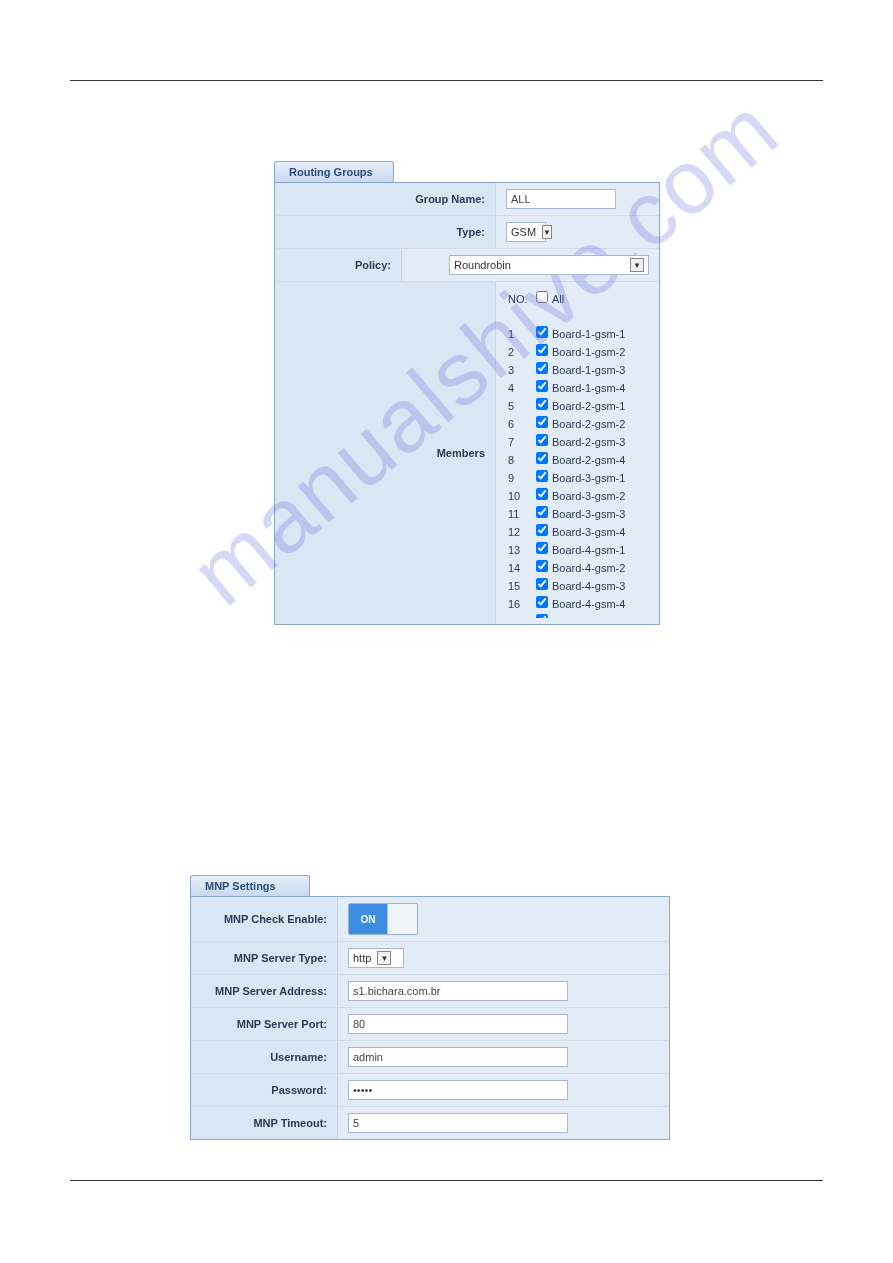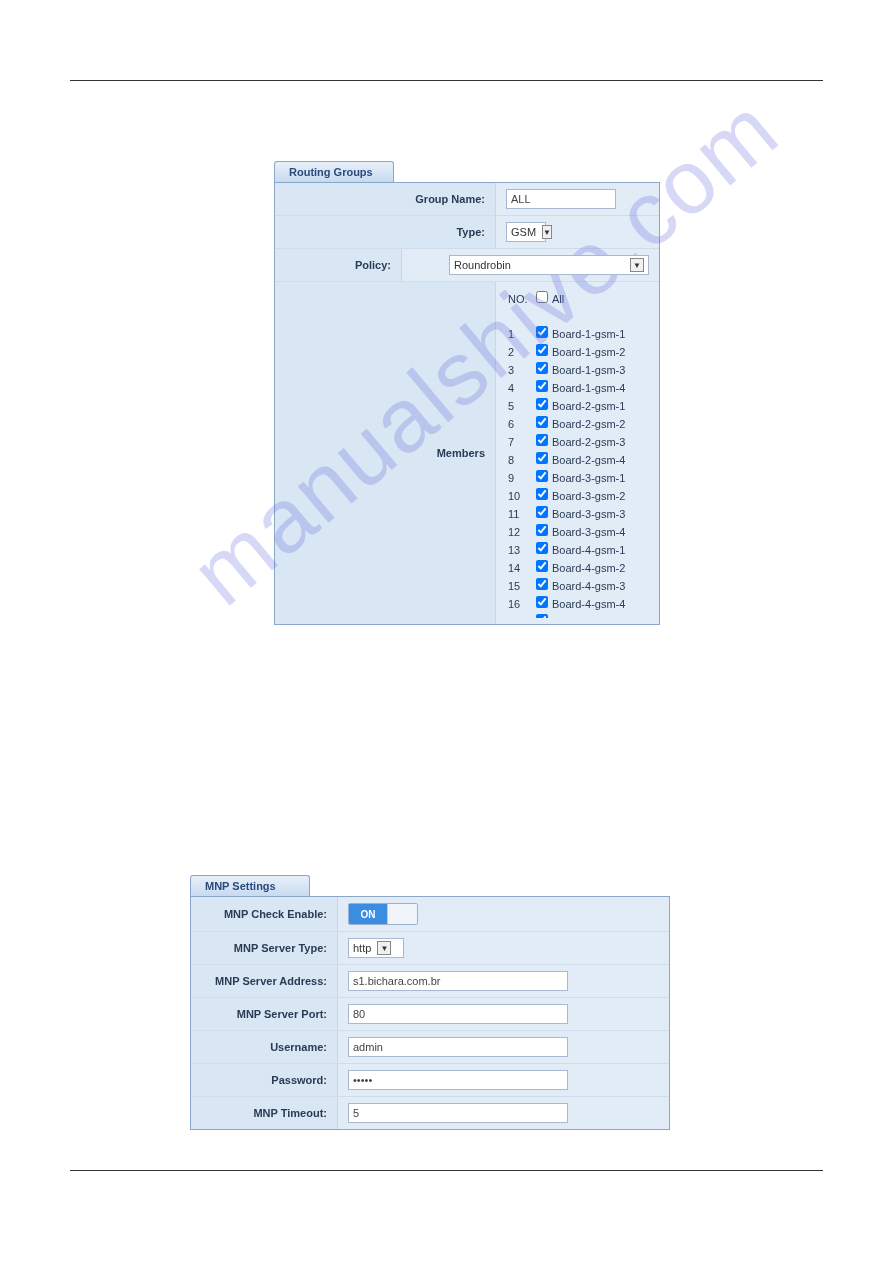--- a/index.html
+++ b/index.html
@@ -148,21 +148,21 @@
     line-height: 18px;
   }
   .members-list .row .no { width: 30px; text-align: left; padding-left: 2px; }
   .members-list .row .cb { width: 16px; }
   .members-list input[type=checkbox] {
     width: 12px; height: 12px; margin-right: 2px;
   }
   .toggle {
     display: inline-flex;
     width: 70px;
-    height: 22px;
+    height: 32px;
     border: 1px solid #9ab0cc;
     border-radius: 2px;
     overflow: hidden;
   }
   .toggle .on {
     flex: 1;
     background: #3a8de0;
     color: #fff;
     font-size: 10px;
     font-weight: bold;

